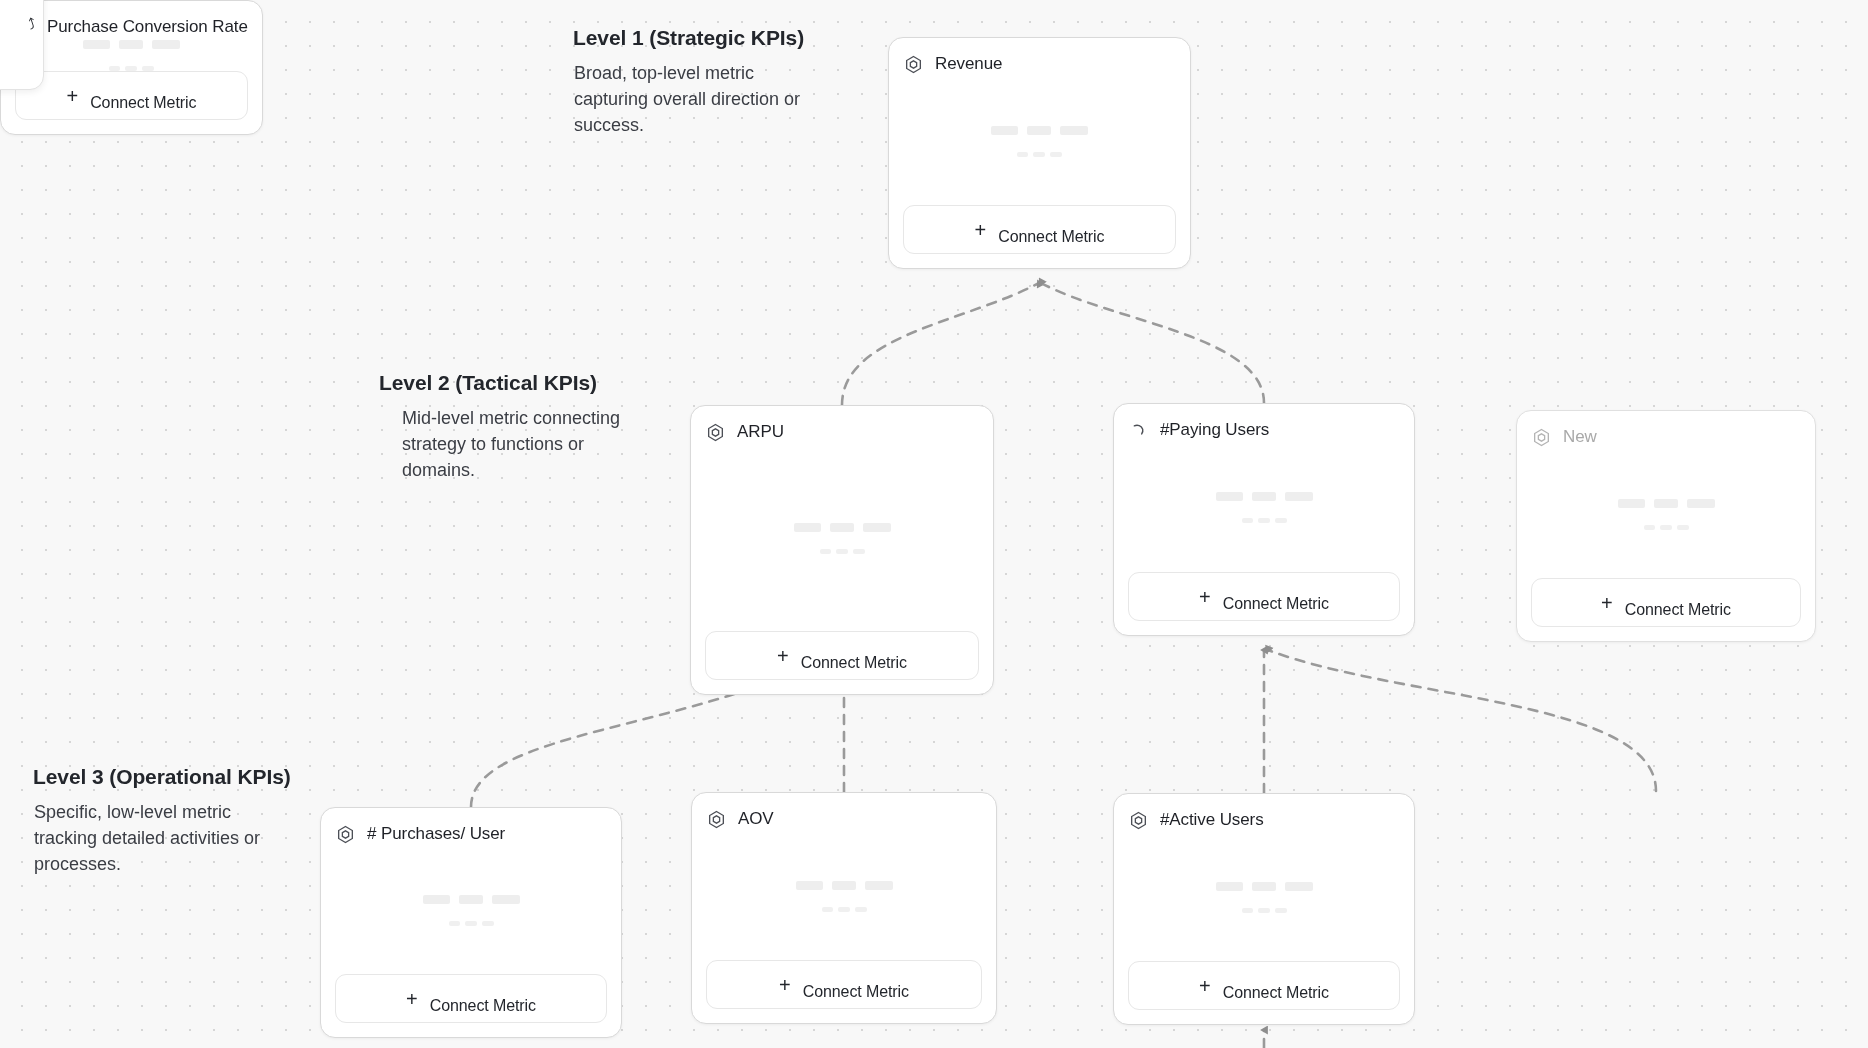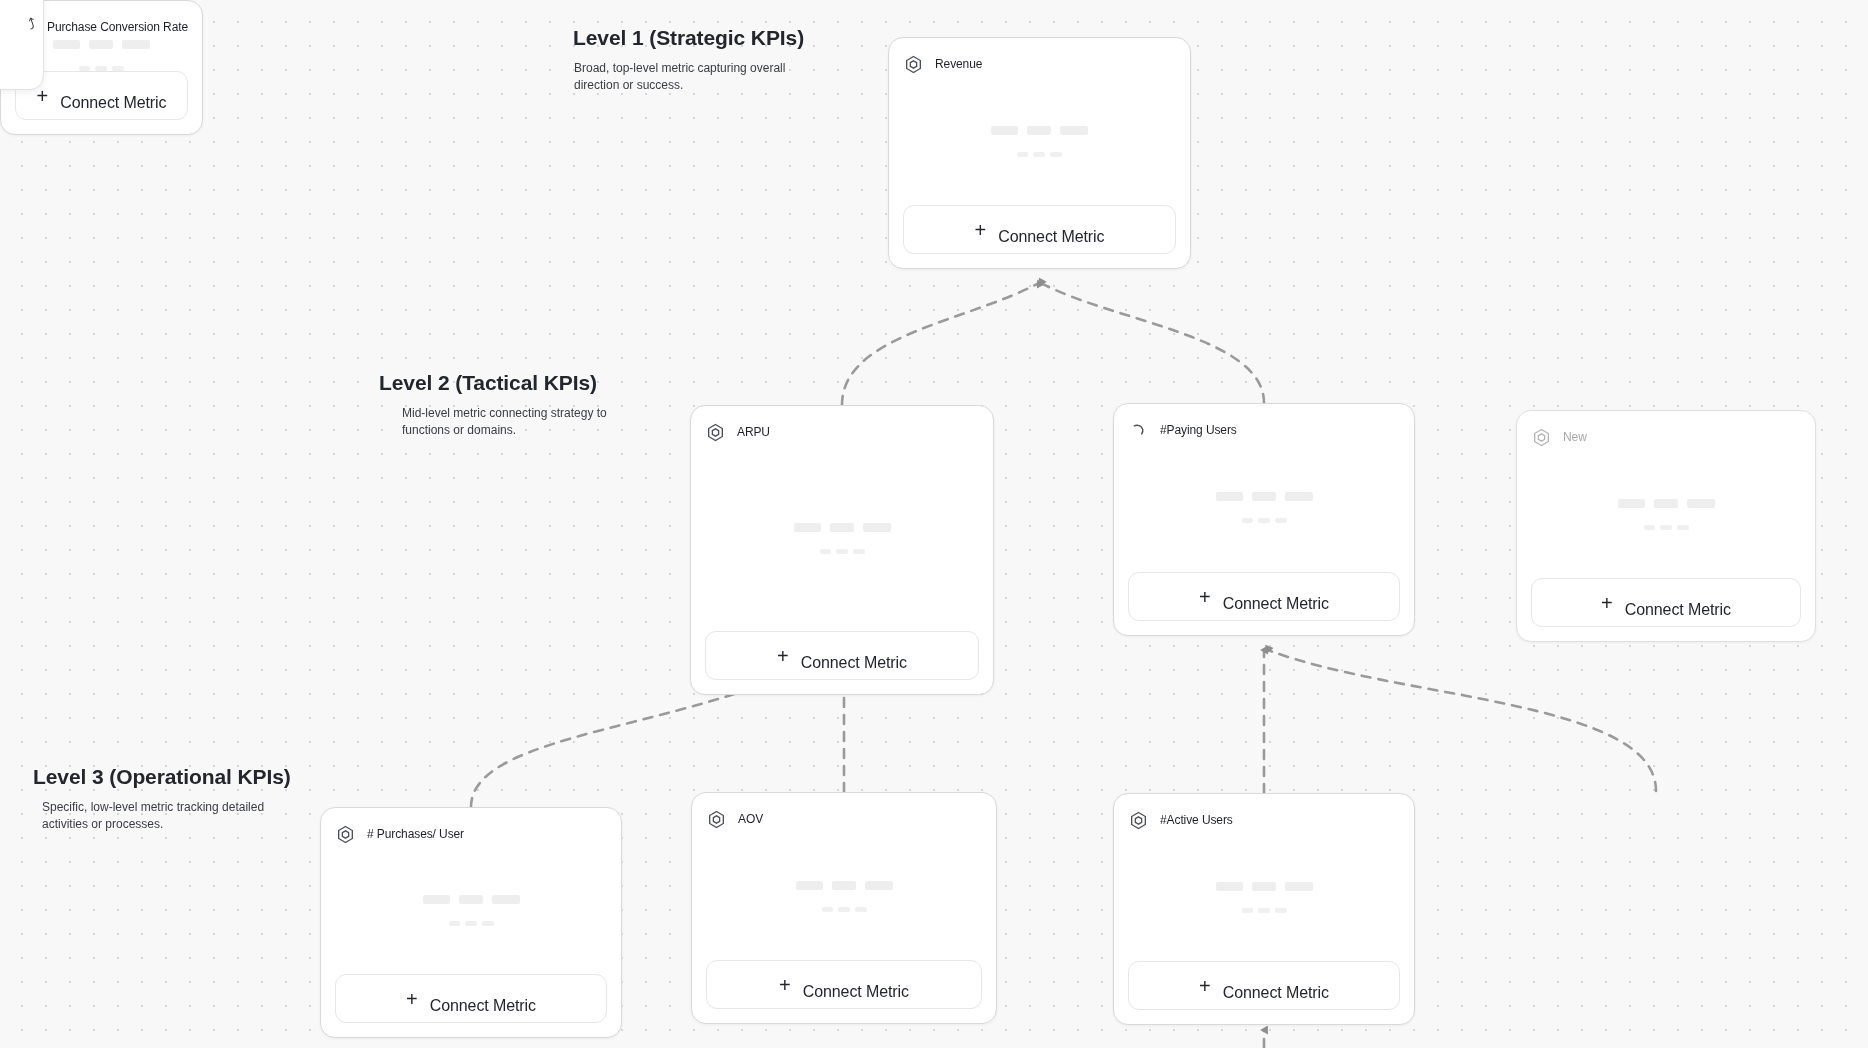--- a/index.html
+++ b/index.html
@@ -63,34 +63,34 @@
   }
   .level-label .level-title {
     font-size: 21px;
     font-weight: 700;
     color: #23262c;
     letter-spacing: -0.1px;
     white-space: nowrap;
     margin-bottom: 10px;
   }
   .level-label .level-desc {
-    font-size: 12px;
+    font-size: 18px;
     line-height: 1.45;
     color: #3a3d44;
     max-width: 245px;
   }
 
   #level1-label { left: 573px; top: 26px; }
   #level1-label .level-desc { padding-left: 1px; }
 
   #level2-label { left: 379px; top: 371px; }
   #level2-label .level-desc { padding-left: 1px; margin-left: 22px; }
 
   #level3-label { left: 33px; top: 765px; }
-  #level3-label .level-desc { padding-left: 1px; margin-left: 8px; }
+  #level3-label .level-desc { padding-left: 1px; }
 
   
   .card {
     position: absolute;
     background: #ffffff;
     border: 1px solid #d9d9d9;
     border-radius: 15px;
     box-shadow: 0 1px 3px rgba(0,0,0,.05);
     z-index: 4;
     display: flex;
@@ -112,21 +112,21 @@
     flex: 0 0 21px;
     display: flex;
     align-items: center;
     justify-content: center;
     color: #4c4f56;
   }
   .card.muted .card-icon { color: #b4b4b4; }
   .card-icon svg { display: block; }
 
   .card-title {
-    font-size: 12px;
+    font-size: 17px;
     font-weight: 400;
     color: #1f2127;
     letter-spacing: -0.1px;
     white-space: nowrap;
   }
   .card.muted .card-title { color: #a9a9a9; }
 
   
   .card-body {
     flex: 1 1 auto;

